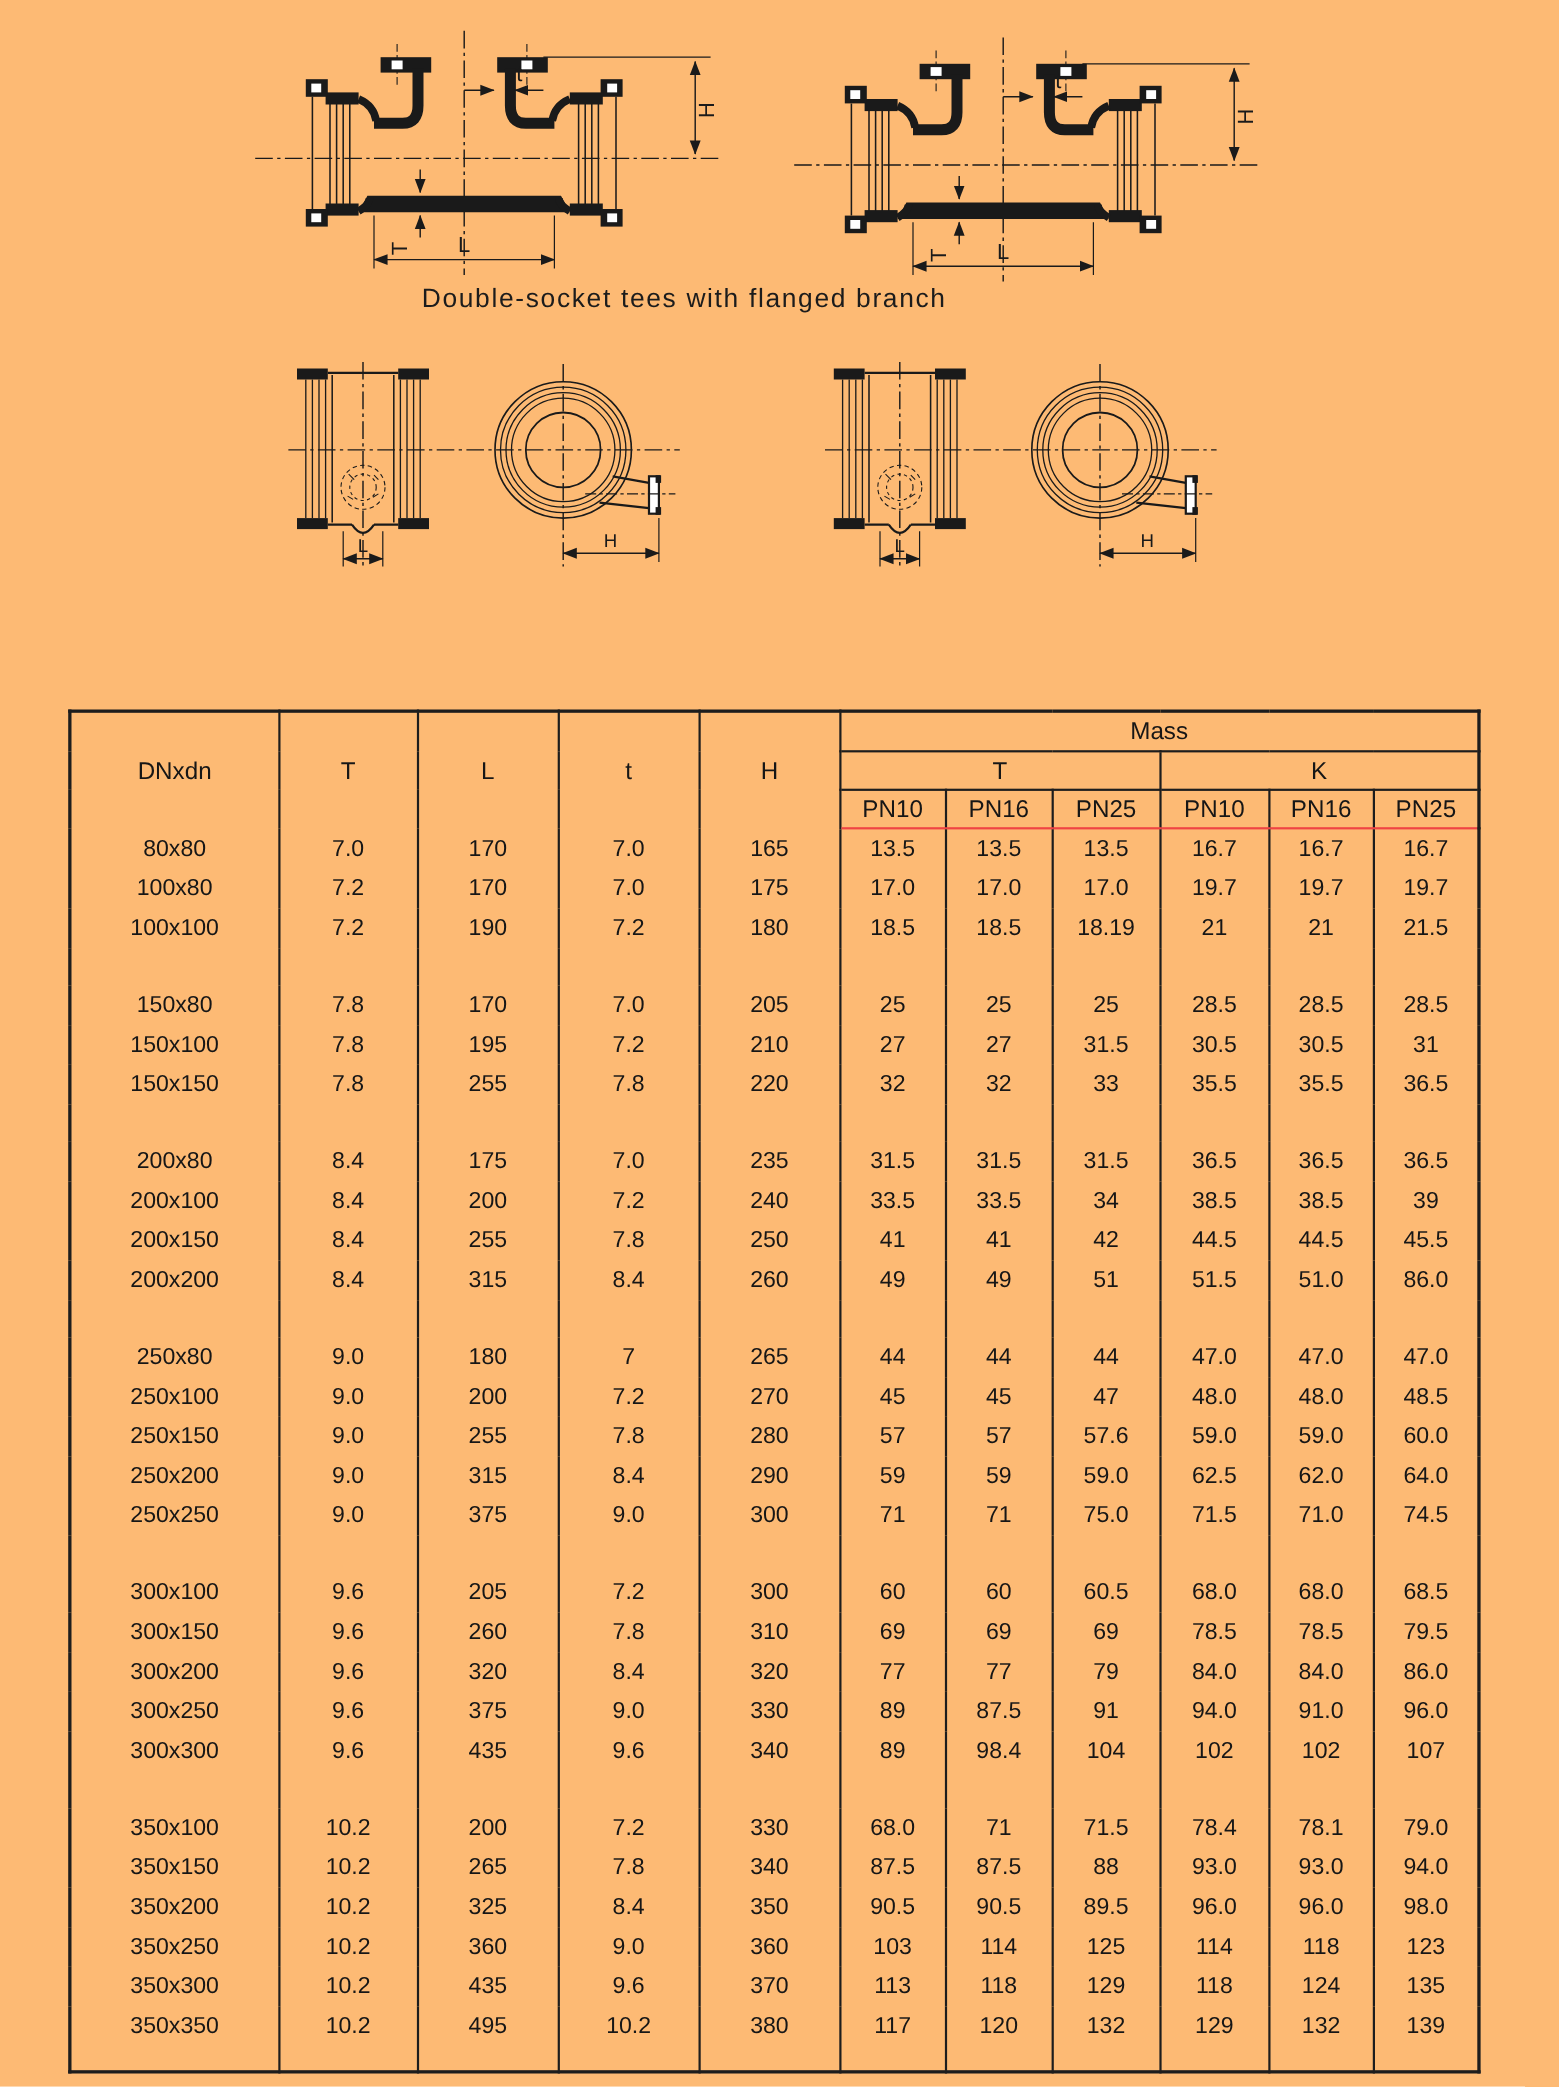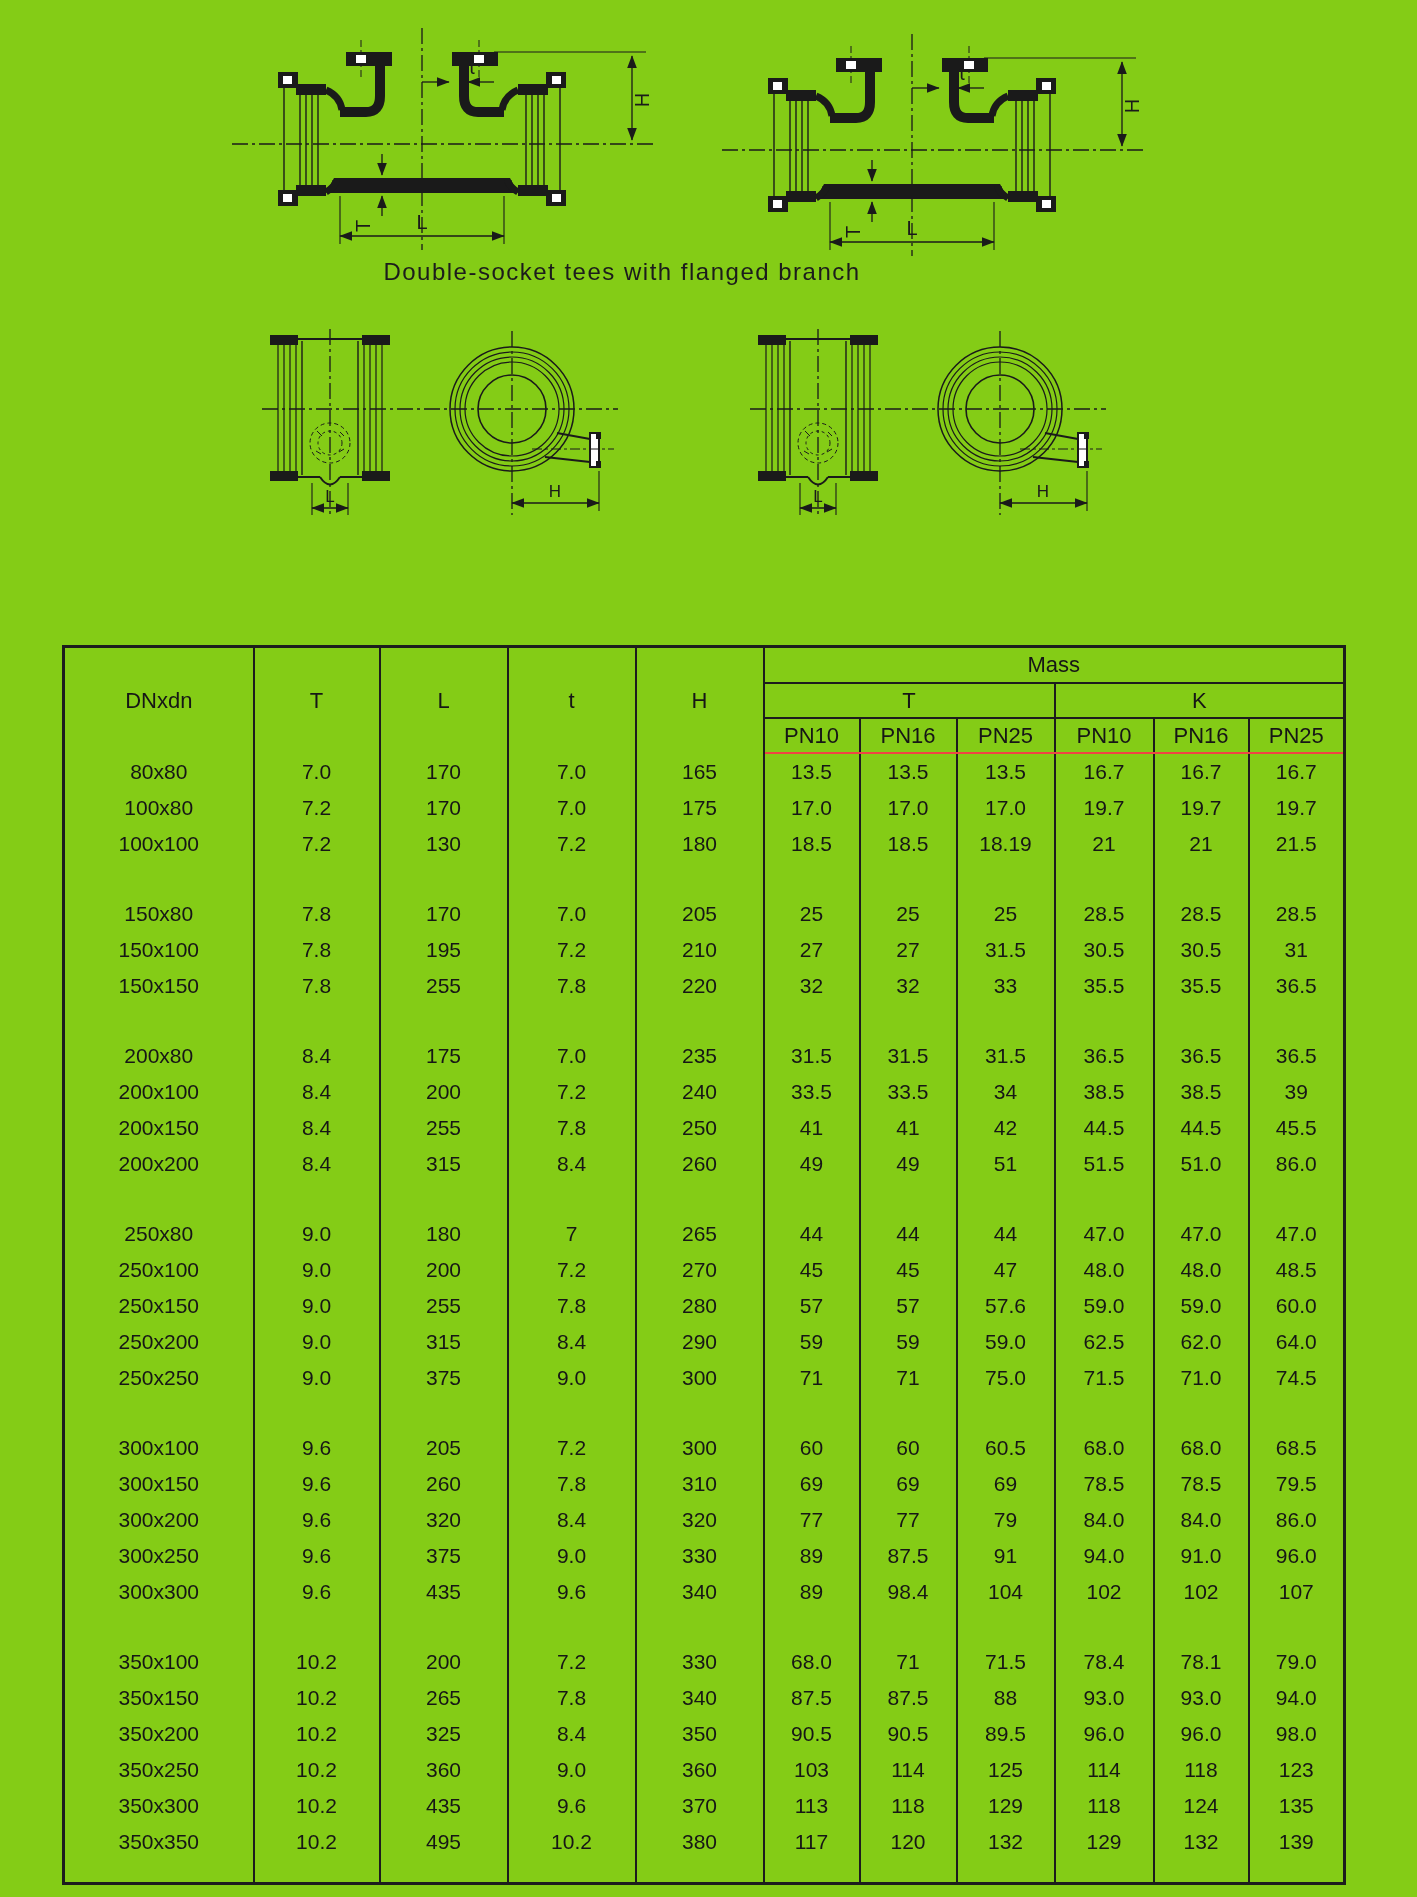--- a/index.html
+++ b/index.html
@@ -1,17 +1,17 @@
 <!DOCTYPE html>
 <html><head>
 <meta charset="utf-8">
 <style>
   html,body{margin:0;padding:0;background:#ffffff;}
   #page{
-    position:relative;width:1417px;height:1897px;background:#84cc16;
+    position:relative;width:1417px;height:1897px;background:#fdba74;
     font-family:"Liberation Sans","DejaVu Sans",sans-serif;color:#161616;overflow:hidden;
   }
   .drawing{position:absolute;}
   .caption{
     position:absolute;text-align:center;font-size:24px;letter-spacing:1.5px;color:#1c1c1c;
     white-space:nowrap;
   }
   .caption .tick{display:inline-block;margin-right:30px;font-size:20px;color:#444;transform:translateY(-6px);}
   
   #spec-table{
@@ -243,21 +243,21 @@
           <td>17.0</td>
           <td>17.0</td>
           <td>17.0</td>
           <td>19.7</td>
           <td>19.7</td>
           <td>19.7</td>
         </tr>
         <tr>
           <td>100x100</td>
           <td>7.2</td>
-          <td>130</td>
+          <td>190</td>
           <td>7.2</td>
           <td>180</td>
           <td>18.5</td>
           <td>18.5</td>
           <td>18.19</td>
           <td>21</td>
           <td>21</td>
           <td>21.5</td>
         </tr>
         <tr class="spacer">

